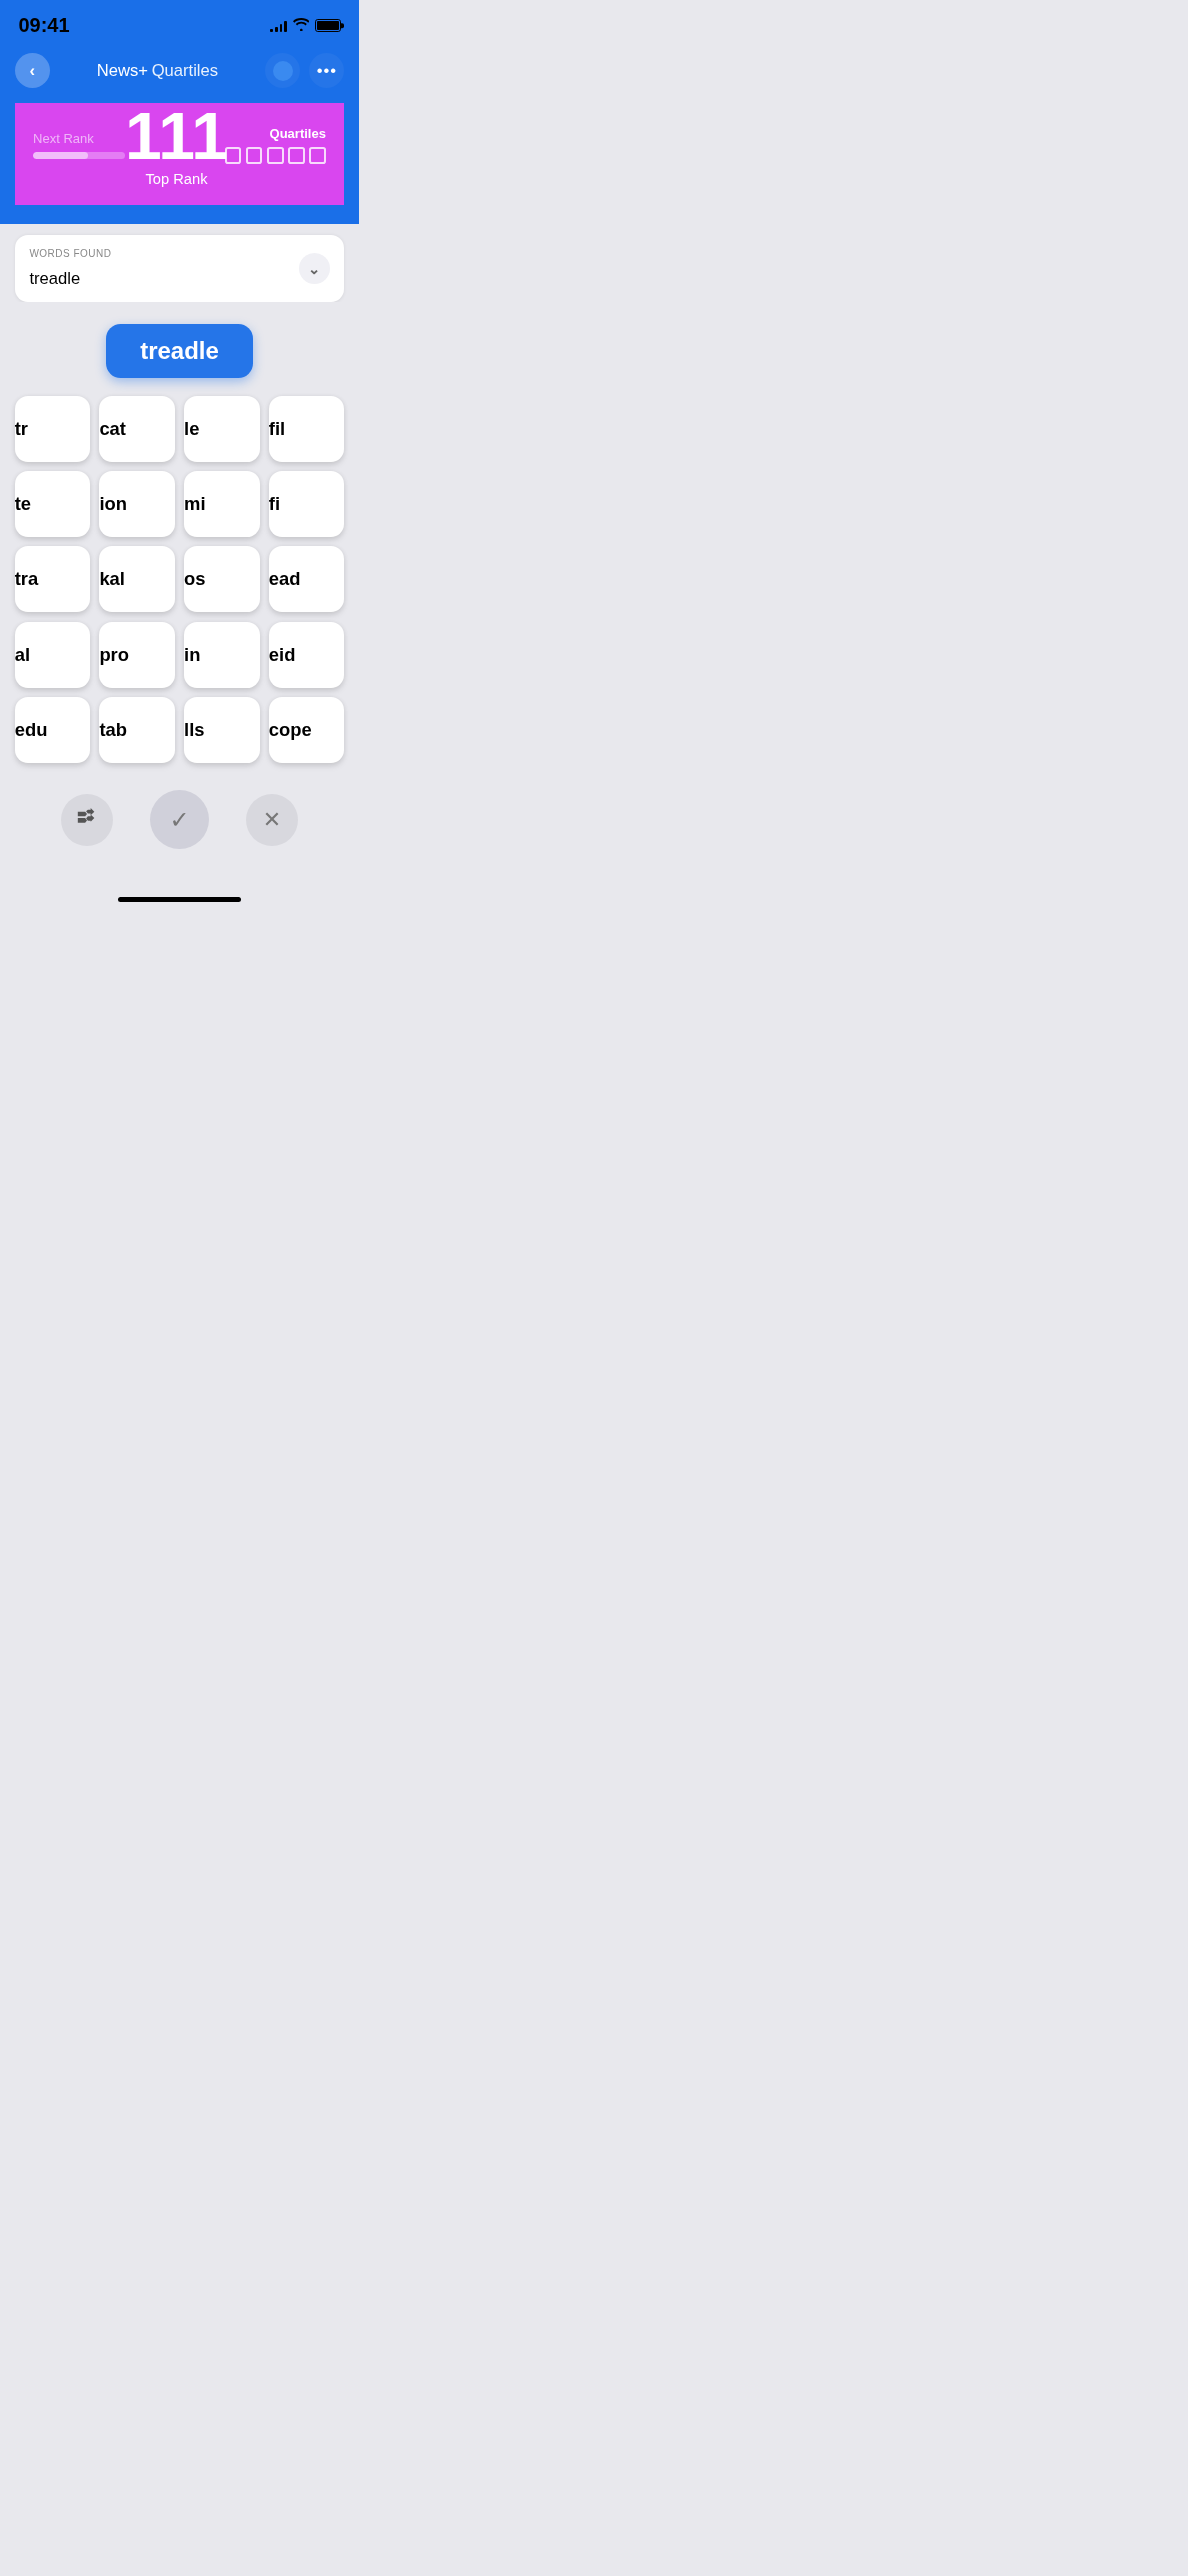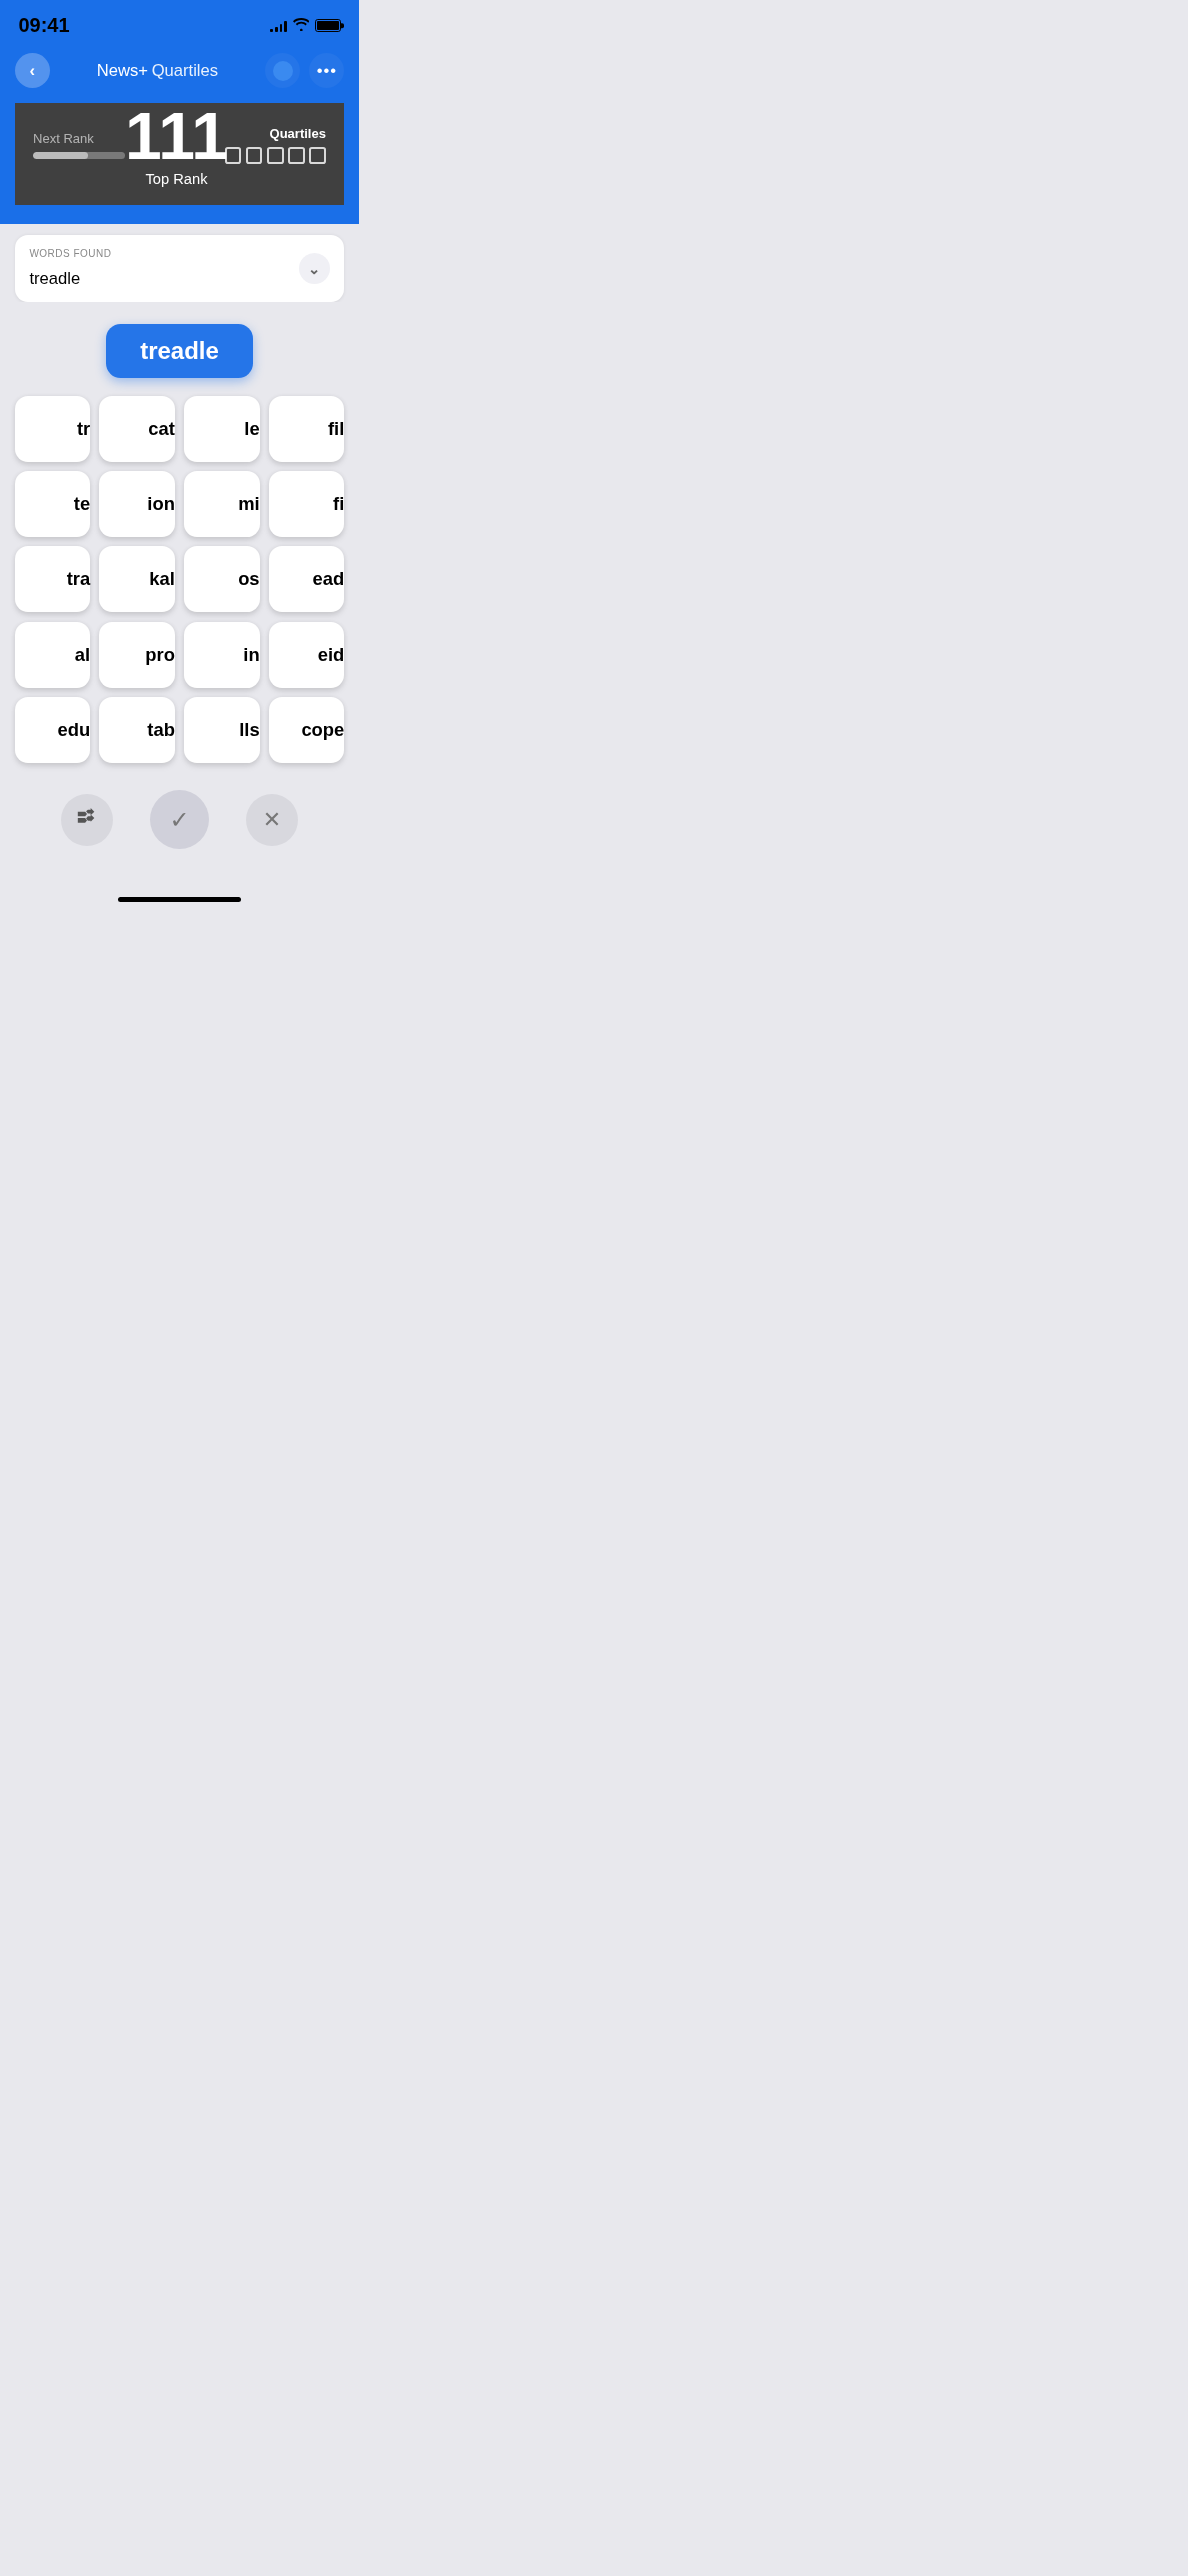--- a/index.html
+++ b/index.html
@@ -148,21 +148,21 @@
     }
     .circle-icon {
       width: 20px;
       height: 20px;
       background: #3a8af0;
       border-radius: 50%;
     }
 
     
     .score-section {
-      background: #404040;
+      background: #d946ef;
       width: 100%;
       display: flex;
       align-items: center;
       justify-content: space-between;
       padding: 0 18.4px 18.4px;
     }
     .next-rank-section {
       display: flex;
       flex-direction: column;
       align-items: flex-start;
@@ -309,21 +309,21 @@
       grid-template-columns: repeat(4, 1fr);
       gap: 9.2px;
       margin-bottom: 18.4px;
     }
     .tile {
       background: white;
       border-radius: 13px;
       height: 66px;
       display: flex;
       align-items: center;
-      justify-content: flex-end;
+      justify-content: flex-start;
       cursor: pointer;
       box-shadow: 0 1.8px 5.5px rgba(0,0,0,0.1), 0 3.7px 7.4px rgba(0,0,0,0.06);
       border: none;
     }
     .tile-text {
       font-size: 18.4px;
       font-weight: 700;
       color: #000;
     }
 

